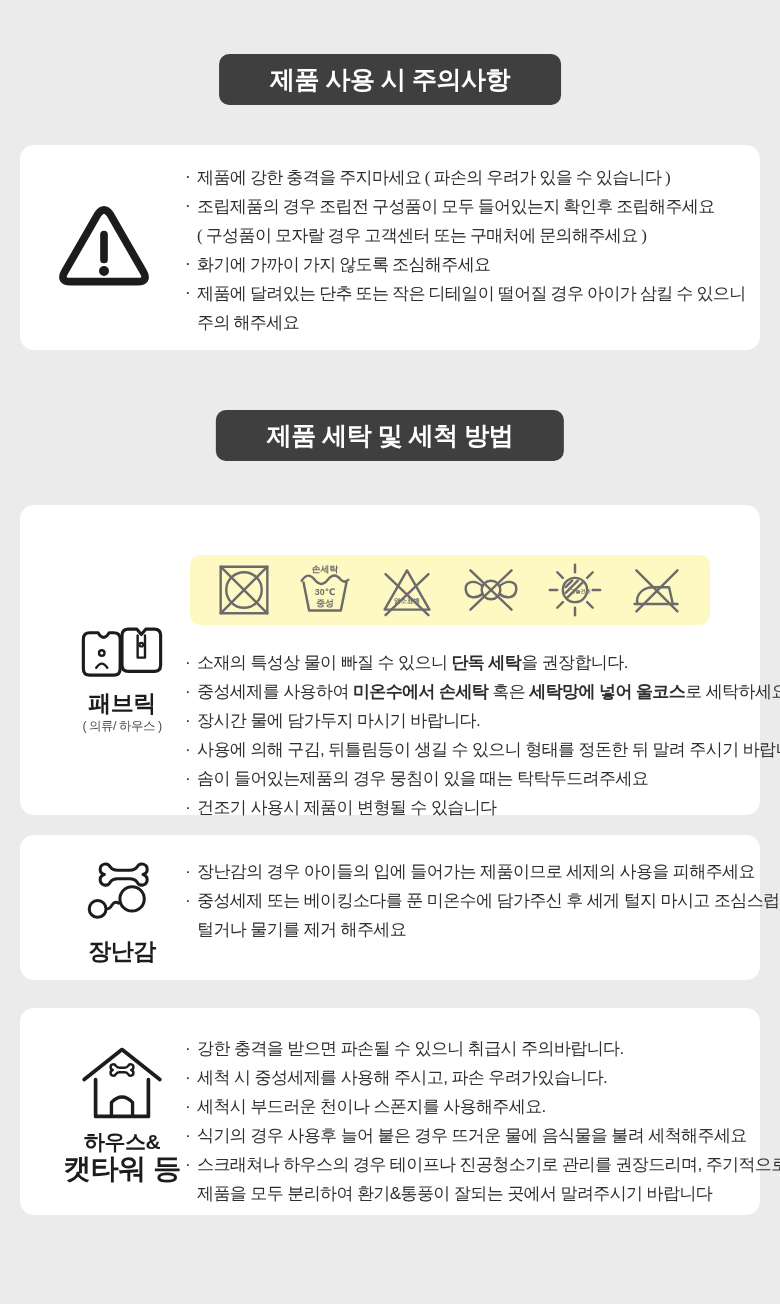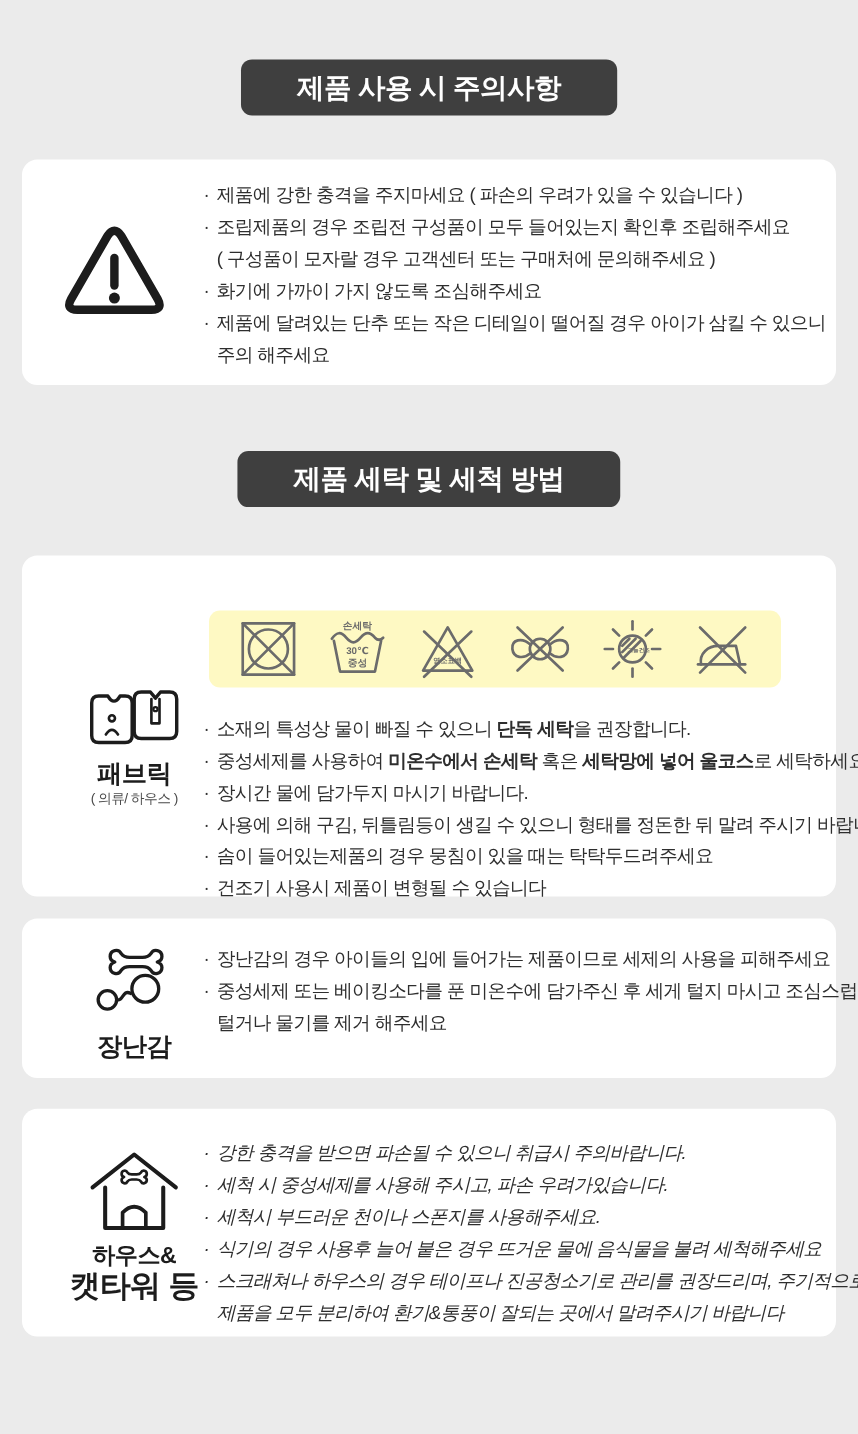--- a/index.html
+++ b/index.html
@@ -29,23 +29,23 @@
   .card-toy{top:835px;height:145px;}
   .card-house{top:1008px;height:207px;}
 
   .icon-col{
     position:absolute;left:36px;width:132px;text-align:center;color:#1c1c1c;
   }
   .icon-label{font-size:23px;font-weight:700;letter-spacing:-0.5px;margin-top:6px;line-height:28px;}
   .icon-sub{font-size:12.5px;color:#4a4a4a;margin-top:1px;letter-spacing:-0.5px;}
 
   .content{margin-left:165px;padding-right:8px;}
-  .pt-usage{padding-top:18px;}
+  .pt-usage{padding-top:18px;font-family:Liberation Serif, serif;}
   .pt-toy{padding-top:22px;}
-  .pt-house{padding-top:26px;font-style:italic;}
+  .pt-house{padding-top:26px;}
 
   .line{
     font-size:17px;line-height:29px;color:#2e2e2e;
     letter-spacing:-0.6px;white-space:nowrap;
   }
   .line .dot{margin-right:7px;}
   .line.cont{padding-left:12px;}
   .bd{font-weight:700;}
 
   .symbol-strip{

